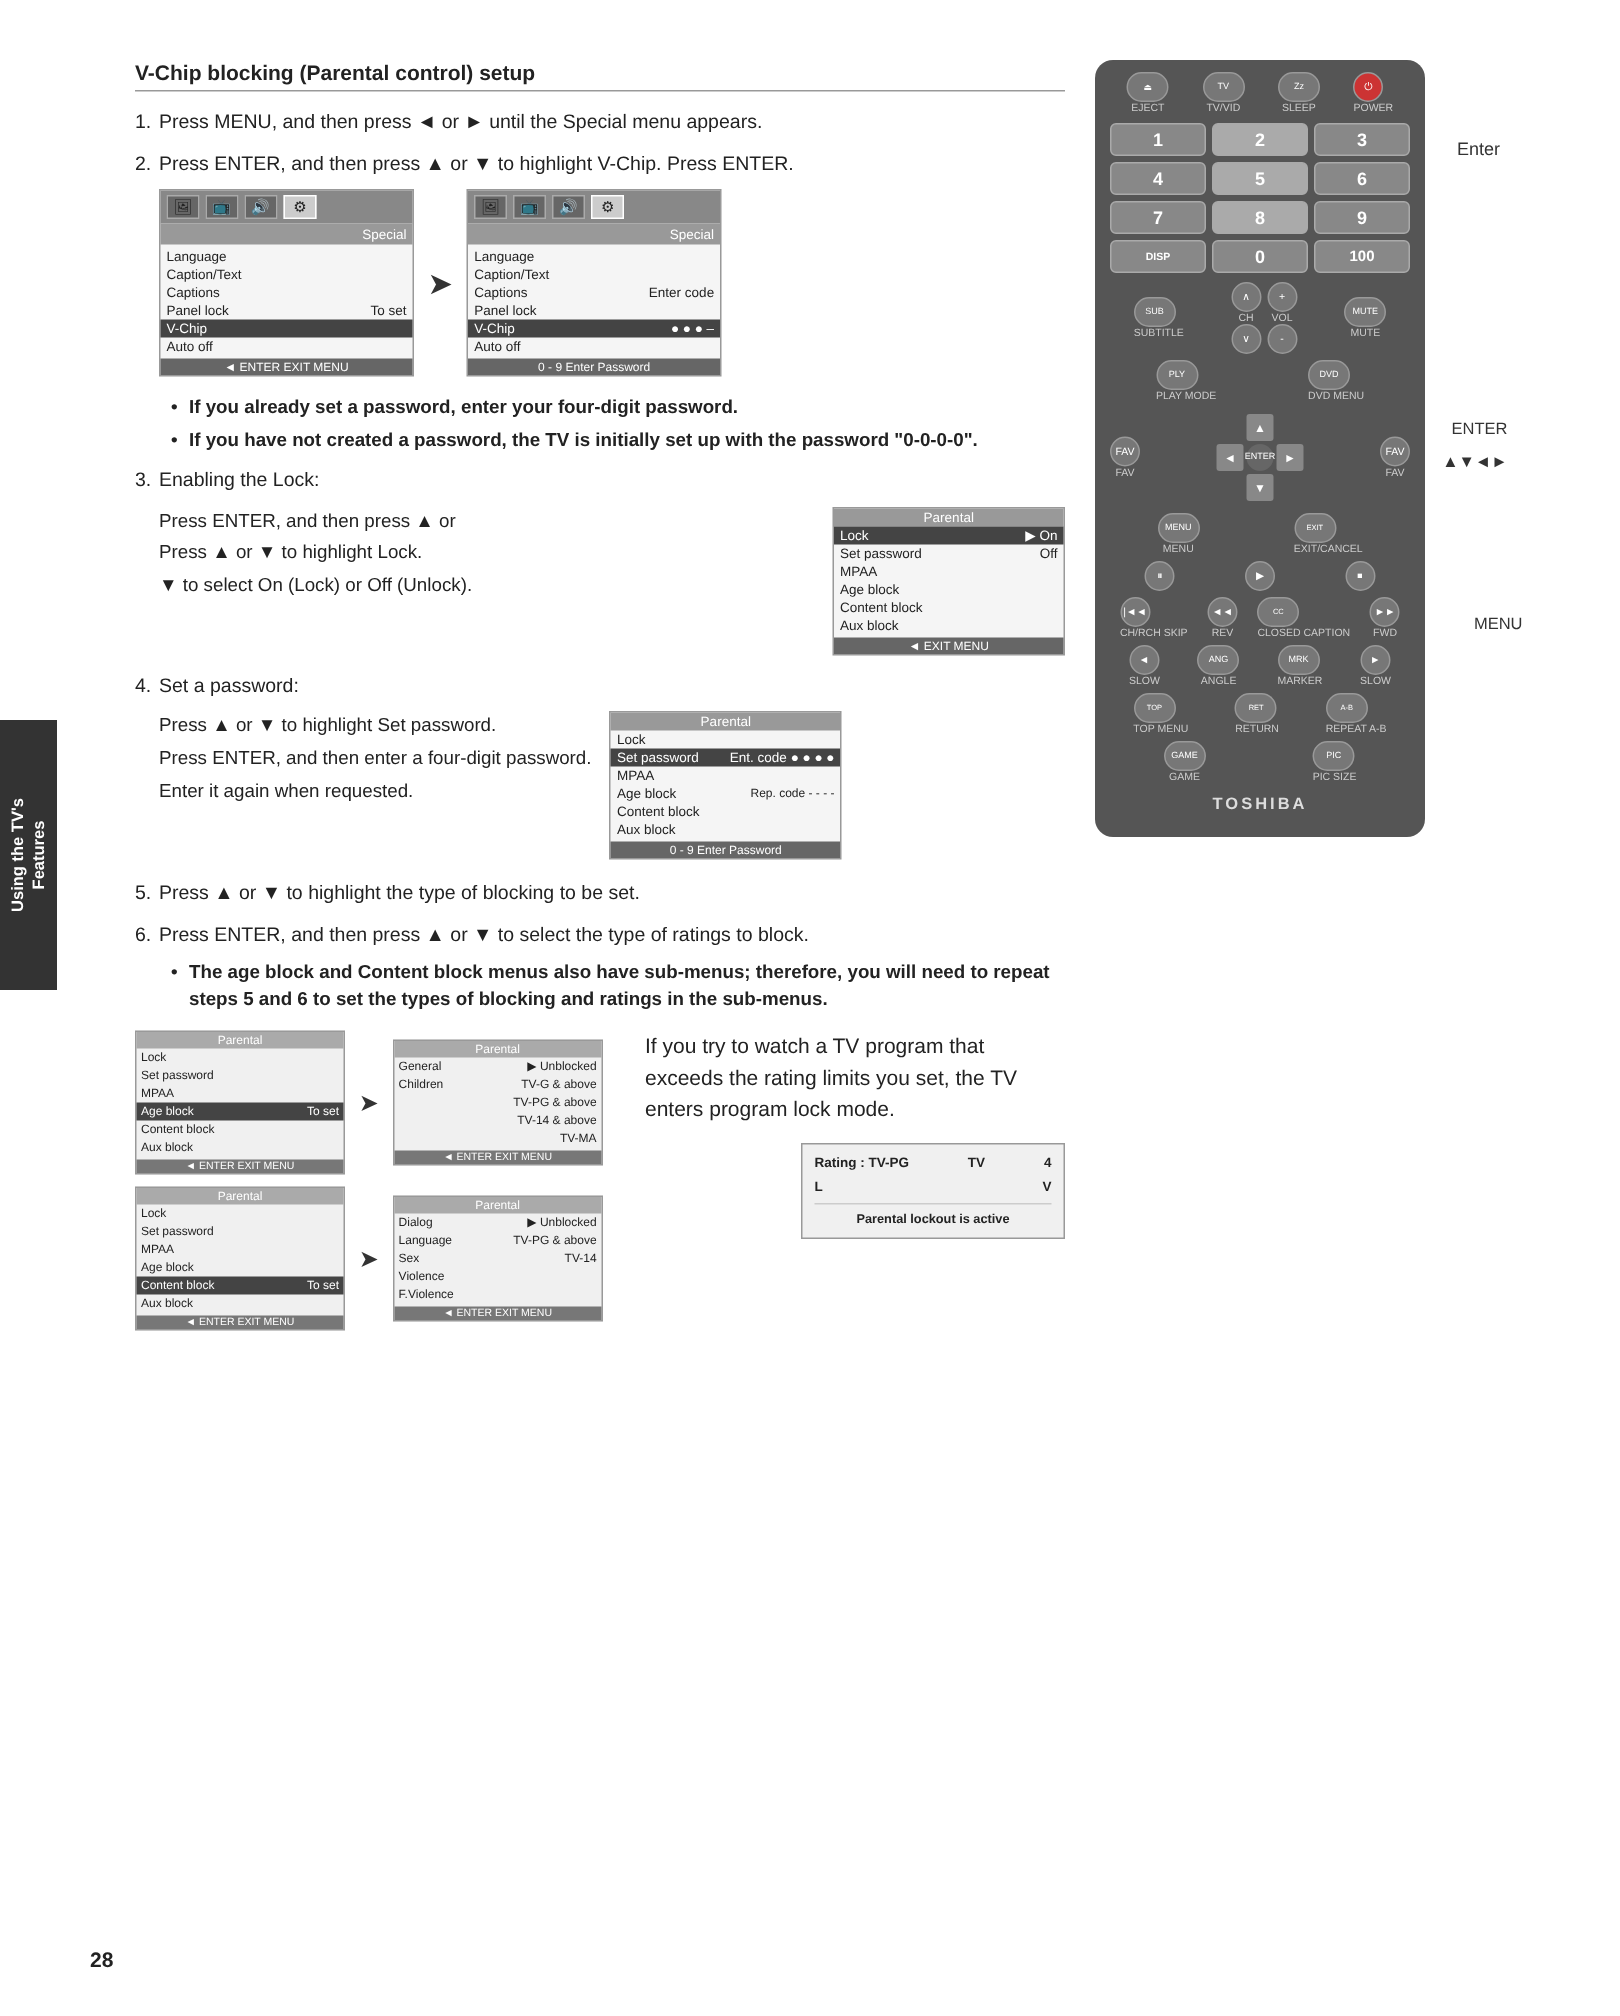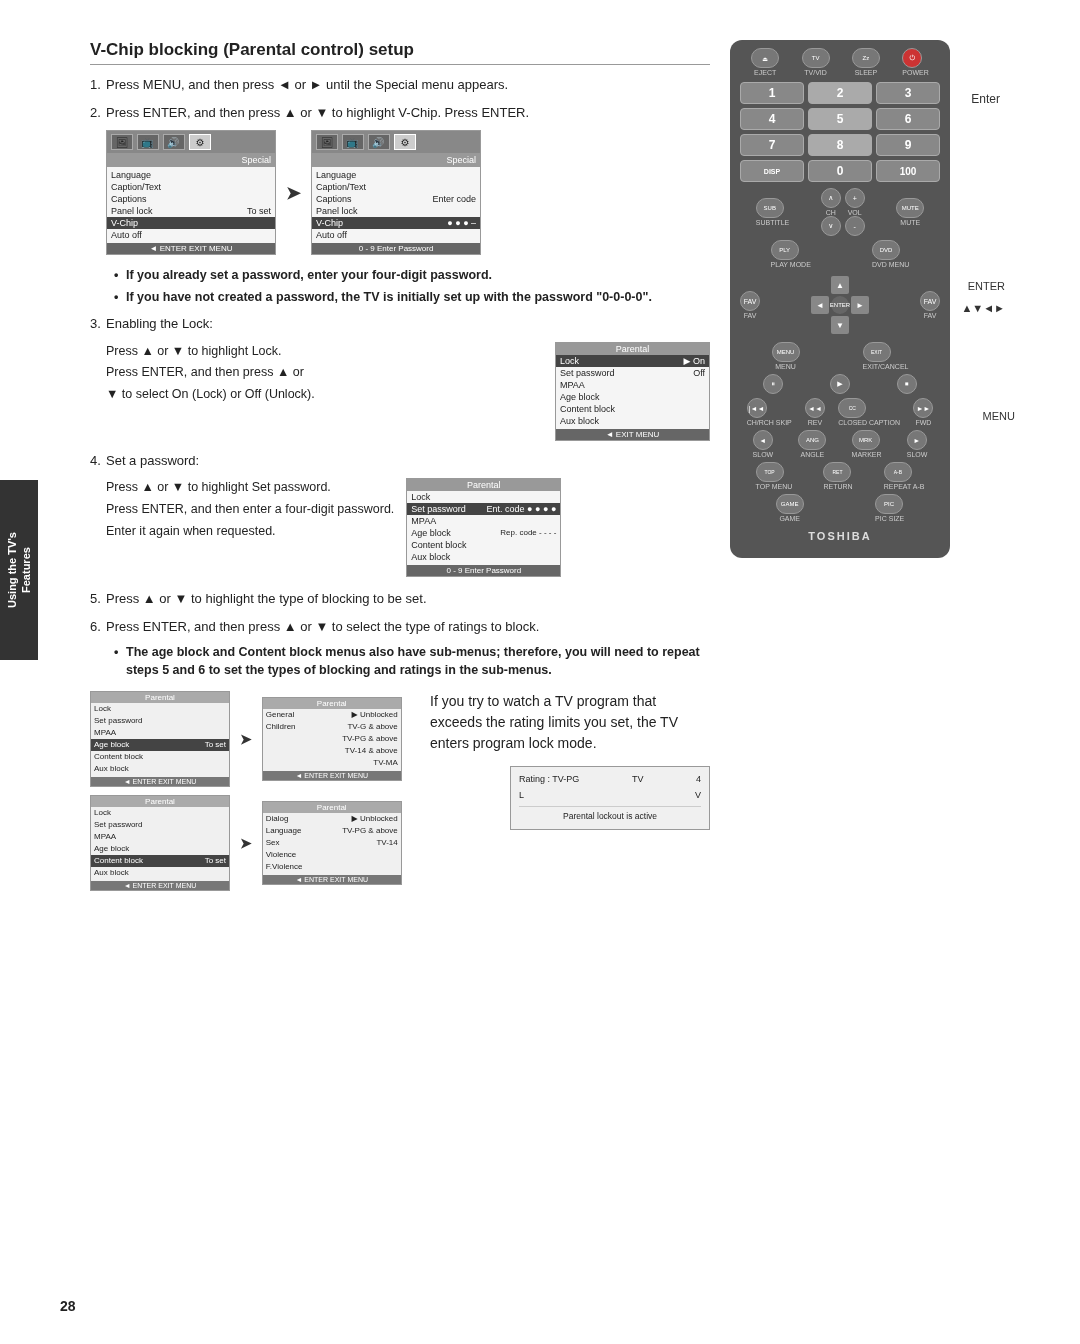--- a/index.html
+++ b/index.html
@@ -63,21 +63,21 @@
       max-width: 620px;
     }
 
     .right-column {
       width: 260px;
       flex-shrink: 0;
     }
 
     
     .section-heading {
-      font-size: 17px;
+      font-size: 14px;
       font-weight: bold;
       margin-bottom: 10px;
       border-bottom: 1px solid #999;
       padding-bottom: 4px;
     }
 
     
     .step {
       margin-bottom: 8px;
       padding-left: 16px;
@@ -259,24 +259,25 @@
       text-align: center;
       padding: 1px;
       margin-top: 2px;
     }
 
     
     .rating-box {
       border: 1px solid #999;
       background: #f0f0f0;
       padding: 6px 8px;
-      width: 200px;
+      width: 176px;
       font-size: 9px;
       margin-top: 12px;
       margin-left: auto;
+      font-weight: bold;
     }
     .rating-box-row {
       display: flex;
       justify-content: space-between;
       margin-bottom: 2px;
     }
     .rating-box-msg {
       font-size: 8.5px;
       text-align: center;
       margin-top: 4px;
@@ -519,22 +520,22 @@
         <div class="bullet-item">If you already set a password, enter your four-digit password.</div>
         <div class="bullet-item">If you have not created a password, the TV is initially set up with the password "0-0-0-0".</div>
       </div>
 
       <div class="step">
         <span class="step-num">3.</span>
         <span>Enabling the Lock:</span>
       </div>
       <div class="step3-container">
         <div class="enabling-text">
+          <p>Press ENTER, and then press ▲ or</p>
           <p>Press ▲ or ▼ to highlight Lock.</p>
-          <p>Press ENTER, and then press ▲ or</p>
           <p>▼ to select On (Lock) or Off (Unlock).</p>
         </div>
 
         <div class="parental-box">
           <div class="parental-box-header">Parental</div>
           <div class="parental-box-row highlighted">
               <span>Lock</span>
               <span>▶ On</span>
             </div>
           <div class="parental-box-row">

